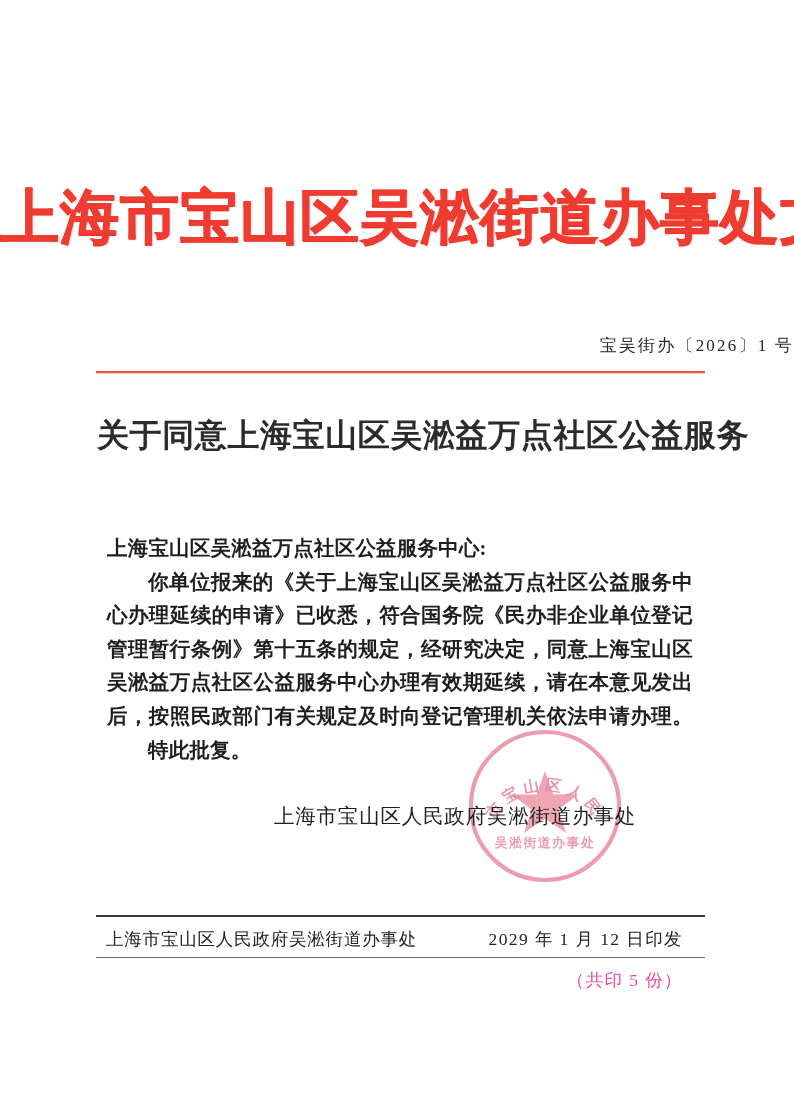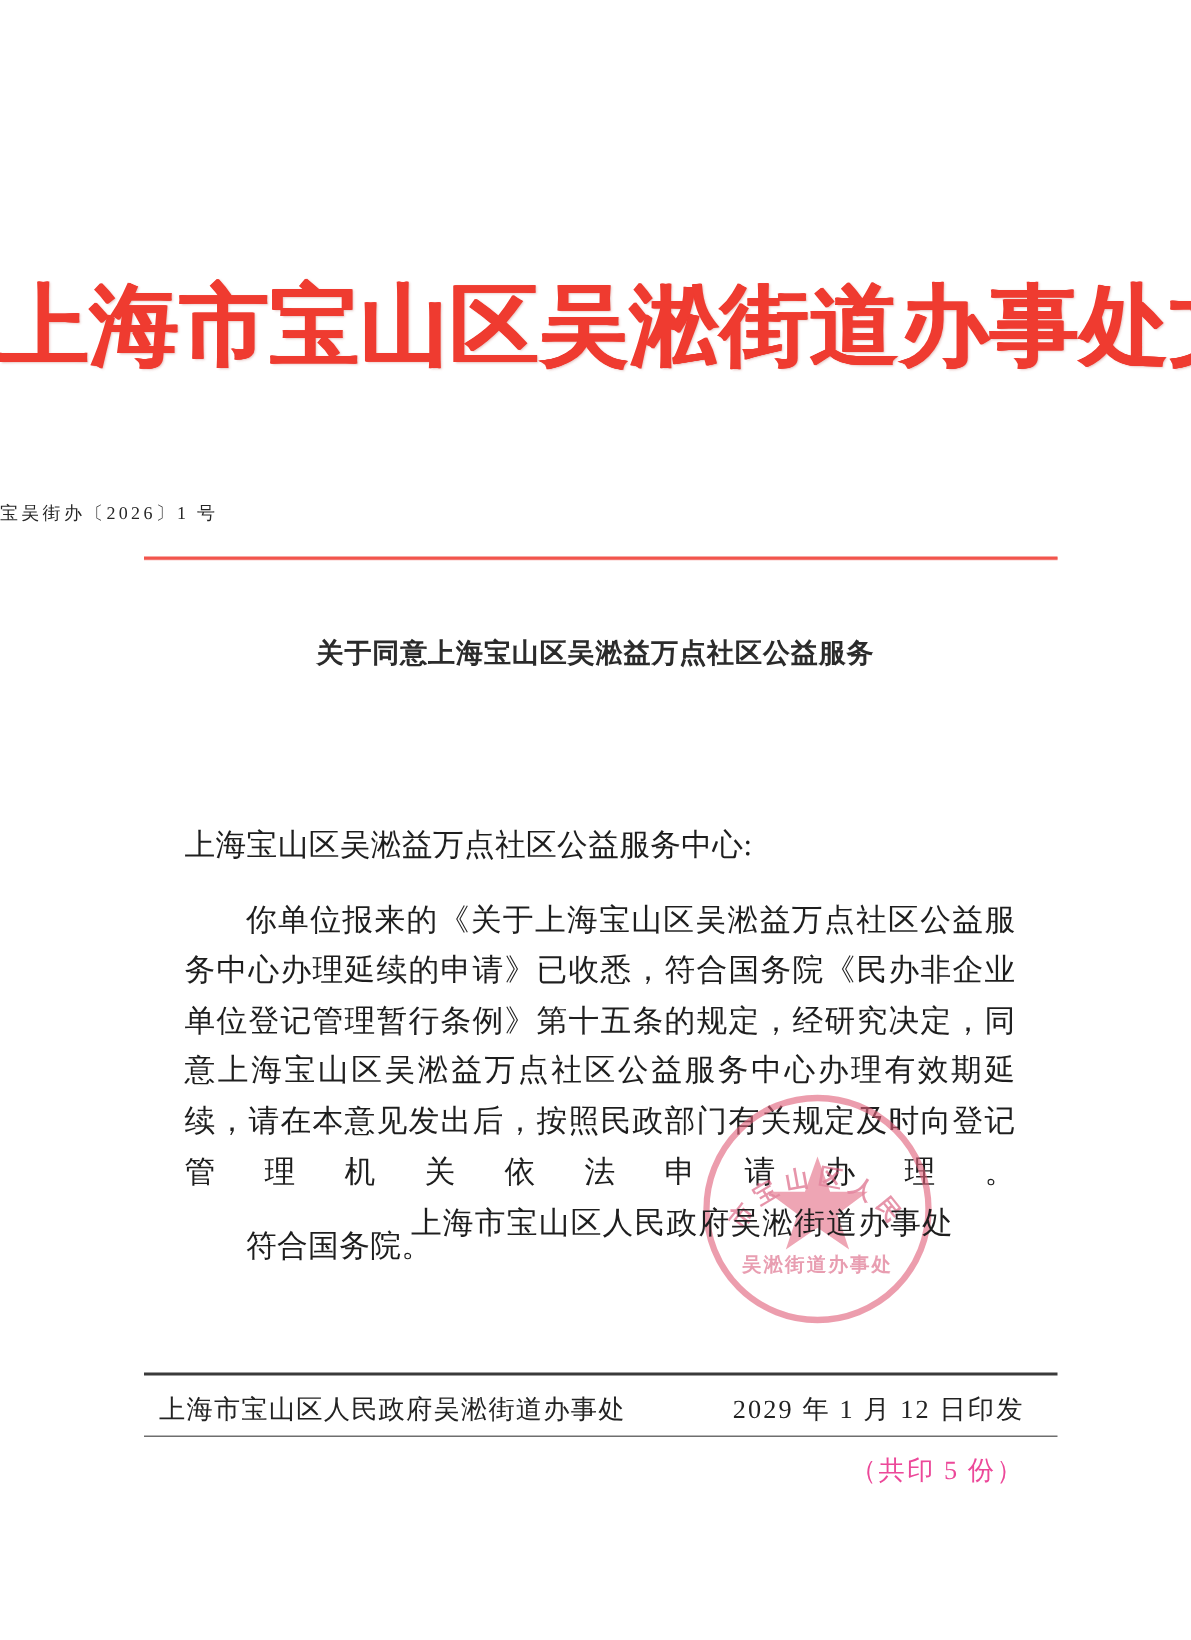--- a/index.html
+++ b/index.html
@@ -41,22 +41,22 @@
       1.2px 1.2px 1.6px rgba(160, 40, 32, 0.30);
     white-space: nowrap;
   }
 
   
   .doc-number {
     position: absolute;
     left: 0;
     top: 334px;
     width: 794px;
-    text-align: left;
-    font-size: 12px;
+    text-align: right;
+    font-size: 17px;
     letter-spacing: 2.2px;
     color: #262626;
   }
 
   
   .red-rule {
     position: absolute;
     left: 96px;
     top: 371px;
     width: 609px;
@@ -65,21 +65,21 @@
     box-shadow: 0 0.5px 0 rgba(238, 70, 60, 0.55);
   }
 
   
   .doc-title {
     position: absolute;
     left: 97px;
     top: 414px;
     width: 600px;
     text-align: center;
-    font-size: 18px;
+    font-size: 32px;
     font-weight: bold;
     line-height: 43px;
     letter-spacing: 0.6px;
     color: #2b2b2b;
   }
   .doc-title .tl {
     display: block;
     white-space: nowrap;
   }
 
@@ -88,24 +88,25 @@
     position: absolute;
     left: 107px;
     top: 532px;
     width: 586px;
     font-size: 20.5px;
     line-height: 33.6px;
     letter-spacing: 0.2px;
     color: #1e1e1e;
   }
   .body-block p {
-    margin: 16px;
+    margin: 0;
     text-align: justify;
     text-align-last: left;
     text-justify: inter-character;
+    font-weight: bold;
   }
   .body-block p.indent {
     text-indent: 2em;
   }
   .body-block p.justify-all {
     text-align-last: justify;
   }
 
   
   .signature {
@@ -202,21 +203,21 @@
 
   <div class="red-rule"></div>
 
   <div class="doc-title">
     <span class="tl">关于同意上海宝山区吴淞益万点社区公益服务</span>
   </div>
 
   <div class="body-block">
     <p>上海宝山区吴淞益万点社区公益服务中心:</p>
     <p class="indent justify-all">你单位报来的《关于上海宝山区吴淞益万点社区公益服务中心办理延续的申请》已收悉，符合国务院《民办非企业单位登记管理暂行条例》第十五条的规定，经研究决定，同意上海宝山区吴淞益万点社区公益服务中心办理有效期延续，请在本意见发出后，按照民政部门有关规定及时向登记管理机关依法申请办理。</p>
-    <p class="indent">符合国务院。</p>
+    <p class="indent">特此批复。</p>
   </div>
 
   <div class="seal">
     <svg viewBox="0 0 158 158" xmlns="http://www.w3.org/2000/svg">
       <defs>
         <path id="sealArc" d="M 79,79 m 0,-60 a 60,60 0 1,1 -0.1,0" fill="none"></path>
         <path id="sealArcTop" d="M 25,100 A 58,58 0 0 1 133,100" fill="none"></path>
       </defs>
       <circle cx="79" cy="79" r="74" fill="none" stroke="#e0607a" stroke-width="4.2" opacity="0.85"></circle>
 

